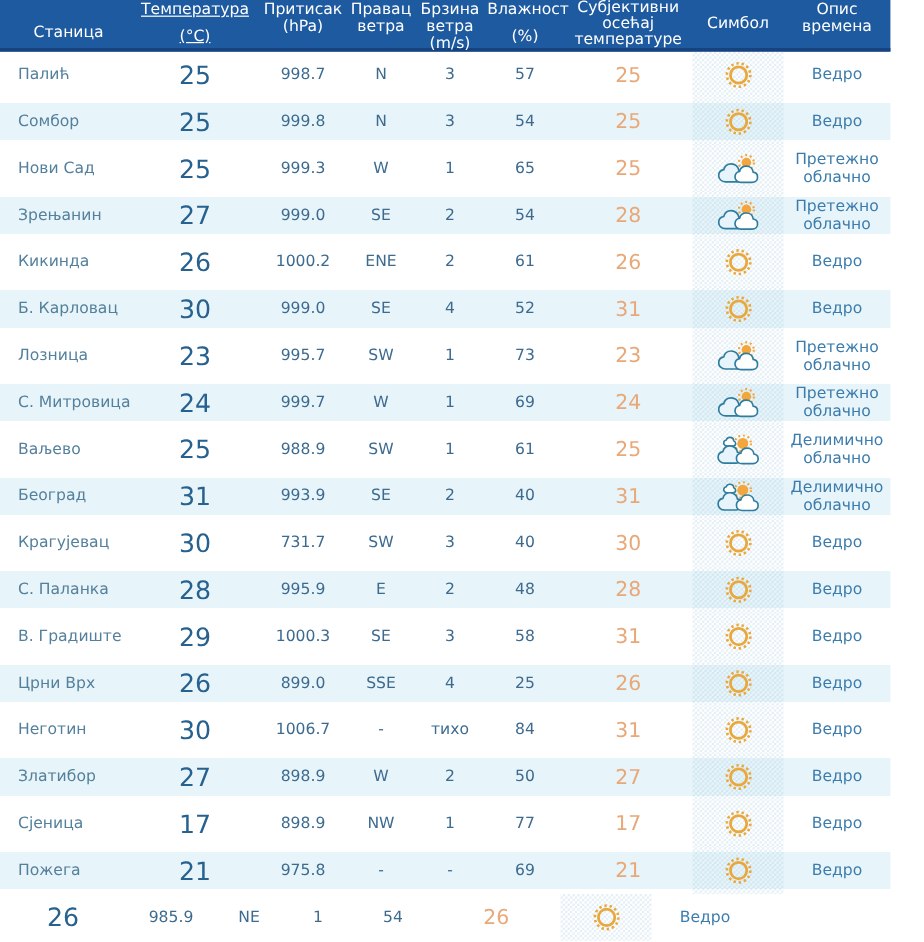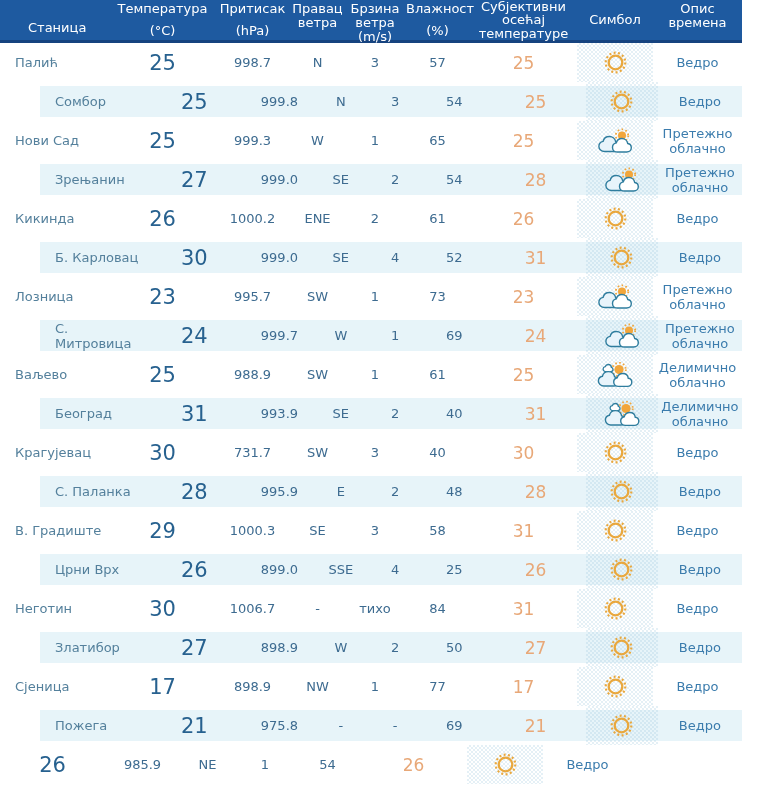--- a/index.html
+++ b/index.html
@@ -13,36 +13,35 @@
   
   .thead {
     display:flex; height:43px;
     background:var(--header-bg,#1e5aa0);
     border-bottom:3px solid var(--header-border,#16437f);
     color:#ffffff; font-size:13px; line-height:14px;
   }
   .hc { display:flex; flex-direction:column; text-align:center; padding:2px 1px; }
   .hc .unit { display:block; }
   .h-station { width:110px; justify-content:flex-end; text-align:left; padding-left:28px; padding-bottom:5px; }
-  .h-temp    { width:105px; justify-content:space-between; }
-  .h-press   { width:75px;  justify-content:space-between; }
+  .h-temp    { width:105px; justify-content:space-between;text-decoration:underline; }
+  .h-press   { width:75px;  }
   .h-dir     { width:55px;  justify-content:flex-start; }
   .h-speed   { width:60px;  justify-content:space-between; }
   .h-hum     { width:65px;  justify-content:space-between; }
   .h-feels   { width:107px; justify-content:flex-start; line-height:13.4px; padding:0; }
   .h-sym     { width:76px;  justify-content:center; }
   .h-desc    { width:89px;  justify-content:flex-start; }
 
   
   .row { display:flex; height:39px; font-size:13px; }
   .row.alt {
     background:linear-gradient(#ffffff 0 4px,
                var(--stripe,#e7f4f9) 4px calc(100% - 4px),
                #ffffff calc(100% - 4px) 100%);
-    margin-left:40px;
   }
   .cell { display:flex; align-items:center; justify-content:center; color:#3d6b90; }
   .c-station { width:110px; justify-content:flex-start; padding-left:15px; color:#54809c; }
   .c-temp    { width:105px; font-size:21px; color:#27618f; }
   .c-press   { width:75px; }
   .c-dir     { width:55px; }
   .c-speed   { width:60px; }
   .c-hum     { width:65px; }
   .c-feels   { width:107px; font-size:17px; color:var(--feels-orange,#e8a878); }
   .c-desc    { width:89px; color:#3b7cad; line-height:15px; text-align:center; }

